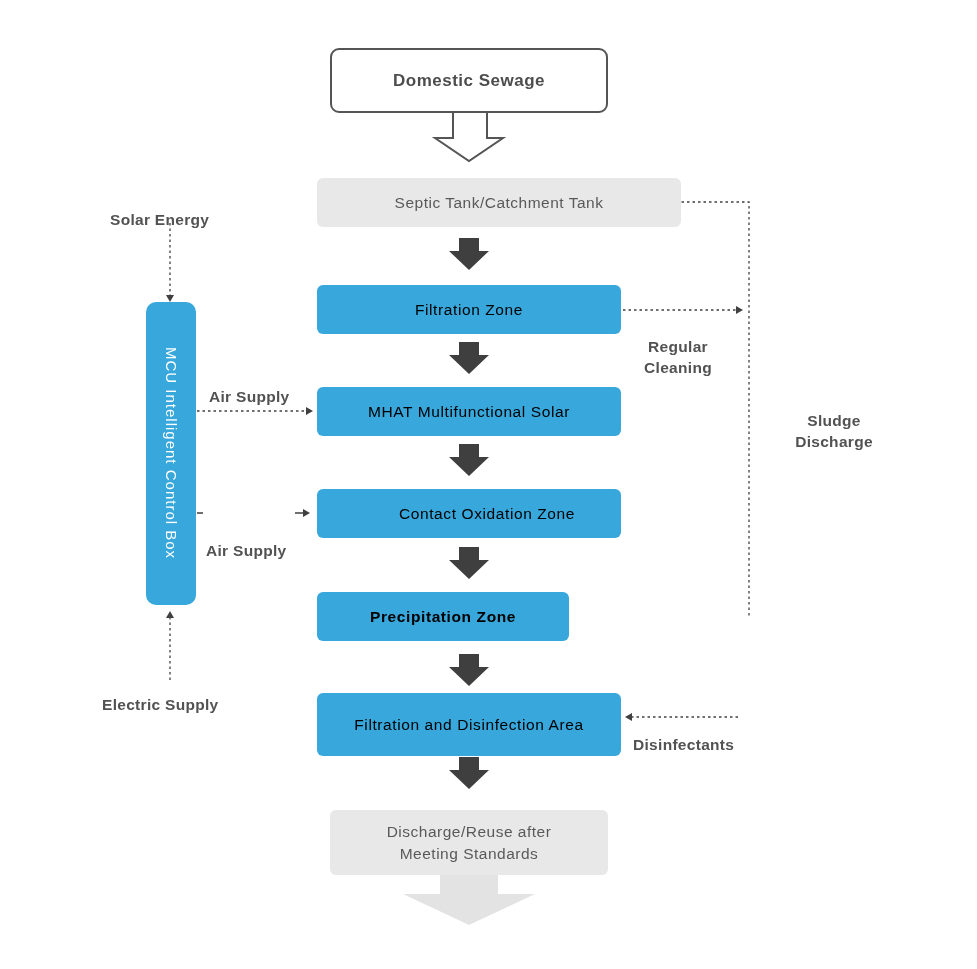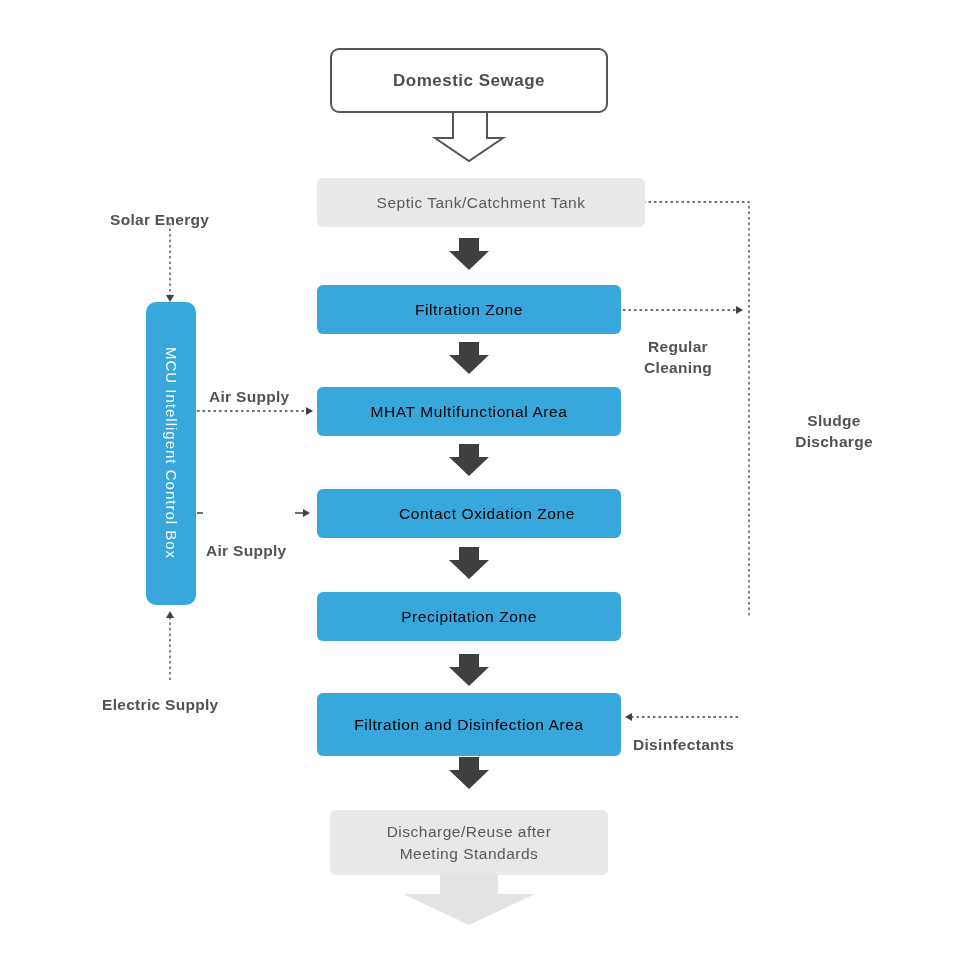--- a/index.html
+++ b/index.html
@@ -76,29 +76,29 @@
 
     <path class="dashline" d="M 623 310 L 736 310"></path>
     <polygon class="ahead" points="736,306 736,314 743,310"></polygon>
 
     <path class="dashline" d="M 631 717 L 741 717"></path>
     <polygon class="ahead" points="632,713 632,721 625,717"></polygon>
   </svg>
 
   <div class="node node-start" style="left:330px;top:48px;width:278px;height:65px;">Domestic Sewage</div>
 
-  <div class="node node-gray" style="left:317px;top:178px;width:328px;height:49px;">Septic Tank/Catchment Tank</div>
+  <div class="node node-gray" style="left:317px;top:178px;width:364px;height:49px;">Septic Tank/Catchment Tank</div>
 
   <div class="node node-blue" style="left:317px;top:285px;width:304px;height:49px;">Filtration Zone</div>
 
-  <div class="node node-blue" style="left:317px;top:387px;width:304px;height:49px;">MHAT Multifunctional Area</div>
+  <div class="node node-blue" style="left:317px;top:387px;width:304px;height:49px;">MHAT Multifunctional Solar</div>
 
   <div class="node node-blue" style="left:317px;top:489px;width:304px;height:49px;padding-left:36px;">Contact Oxidation Zone</div>
 
-  <div class="node node-blue" style="left:317px;top:592px;width:304px;height:49px;">Precipitation Zone</div>
+  <div class="node node-blue" style="left:317px;top:592px;width:252px;height:49px;font-weight:bold;">Precipitation Zone</div>
 
   <div class="node node-blue" style="left:317px;top:693px;width:304px;height:63px;">Filtration and Disinfection Area</div>
 
   <div class="node node-gray" style="left:330px;top:810px;width:278px;height:65px;padding:8px 34px;">Discharge/Reuse after Meeting Standards</div>
 
   <div class="node node-mcu" style="left:146px;top:302px;width:50px;height:303px;">MCU Intelligent Control Box</div>
 
   <div class="flabel" style="left:110px;top:198px;">Solar Energy</div>
 
   <div class="flabel" style="left:209px;top:375px;">Air Supply</div>

